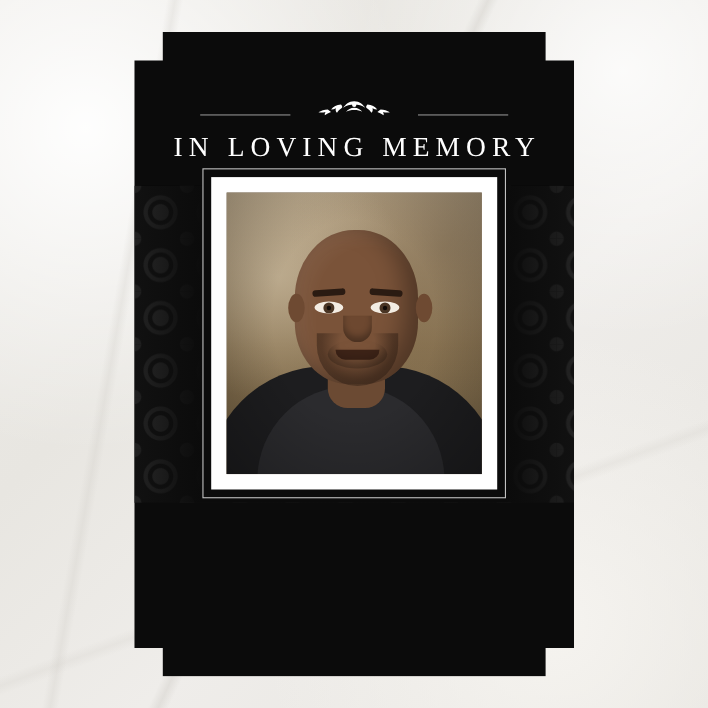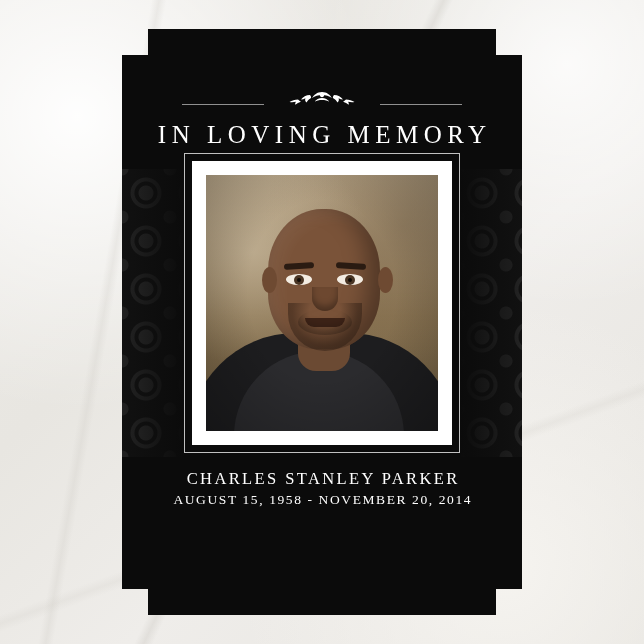--- a/index.html
+++ b/index.html
@@ -387,18 +387,16 @@
           </div>
         <div class="ph-eye r">
             <i></i>
           </div>
         <div class="ph-nose"></div>
         <div class="ph-beard"></div>
         <div class="ph-mouth"></div>
         <div class="ph-shadow"></div>
       </div>
 
-      <div class="name">CHARLES STANLEY PARKER</div>
-      <div class="dates">AUGUST 15, 1958 - NOVEMBER 20, 2014</div>
 
     </div>
   </div>
 </div>
 
 </body></html>

